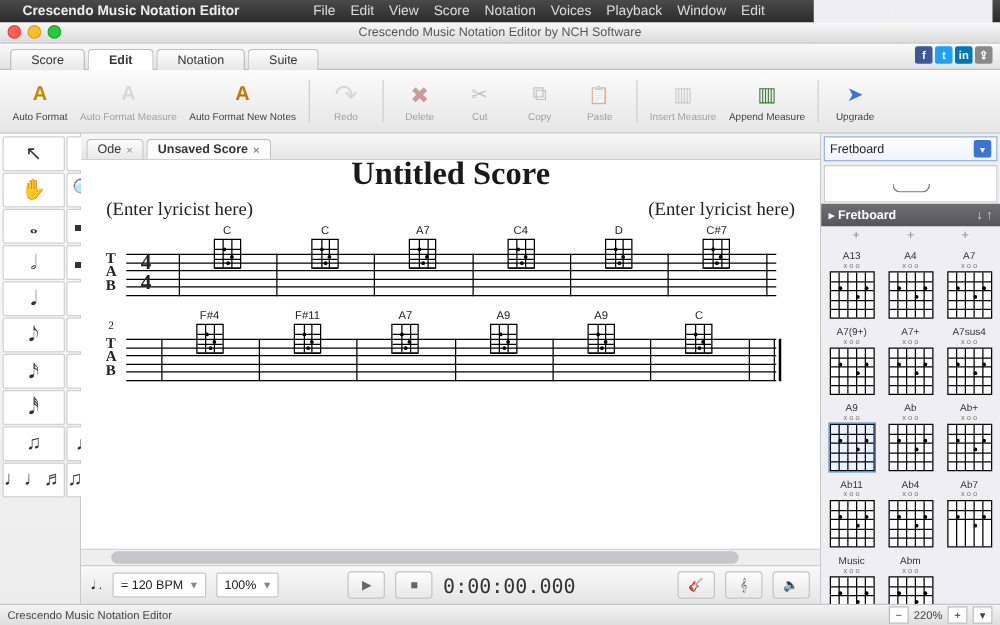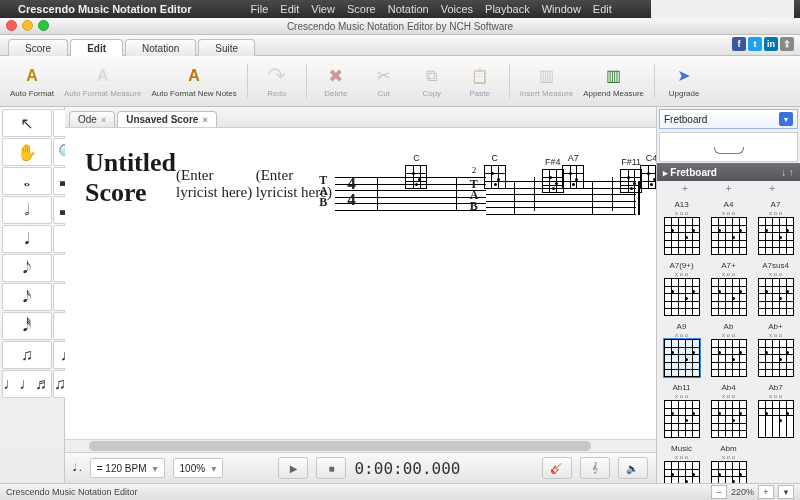--- a/index.html
+++ b/index.html
@@ -36,21 +36,21 @@
 
 .palette{width:60px;background:linear-gradient(#fbfbfb,#ececec);border-right:1px solid #c8c8c8;display:grid;grid-template-columns:1fr 1fr;grid-auto-rows:28px;gap:1px;padding:2px}
 .ptool{background:#fff;border:1px solid #d0d0d0;border-radius:2px;display:flex;align-items:center;justify-content:center;font-size:16px;color:#333}
 
 .center{flex:1;display:flex;flex-direction:column;background:#fff;border-right:1px solid #c8c8c8;min-width:0}
 .doctabs{height:20px;background:linear-gradient(#f7f7f7,#e7e7e7);border-bottom:1px solid #cfcfcf;display:flex;align-items:flex-end;padding-left:4px;gap:2px}
 .dtab{padding:2px 8px;border:1px solid #bfbfbf;border-bottom:none;border-radius:4px 4px 0 0;background:linear-gradient(#fdfdfd,#e8e8e8);font-size:10px;color:#333;display:flex;align-items:center;gap:4px}
 .dtab.active{background:#fff;font-weight:600}
 .dtab .x{color:#888;font-size:9px}
 .page{flex:1;overflow:auto;background:#fff}
-.pagec{padding:19px 20px 14px;display:flex;flex-direction:row;align-items:center}
+.pagec{padding:2px 20px 14px;display:flex;flex-direction:column;align-items:center}
 .title-big{font:700 26px "Times New Roman",serif;color:#1a1a1a;margin-top:-6px}
 .credits{width:100%;display:flex;justify-content:space-between;font:400 15px "Times New Roman",serif;color:#222;margin-top:6px}
 
 .tabblk{margin-top:26px;width:520px}
 .tabblk.small{margin-top:34px}
 .tabrow{position:relative;height:34px}
 .tabrow .lines{position:absolute;inset:0}
 .tabrow .lines div{position:absolute;left:0;right:0;height:1px;background:#000}
 .tabrow .vtab{position:absolute;left:-16px;top:-2px;font:700 12px "Times New Roman",serif;line-height:11px}
 .tabrow .tsig{position:absolute;left:12px;top:-1px;font:700 17px "Times New Roman",serif;line-height:16px}

